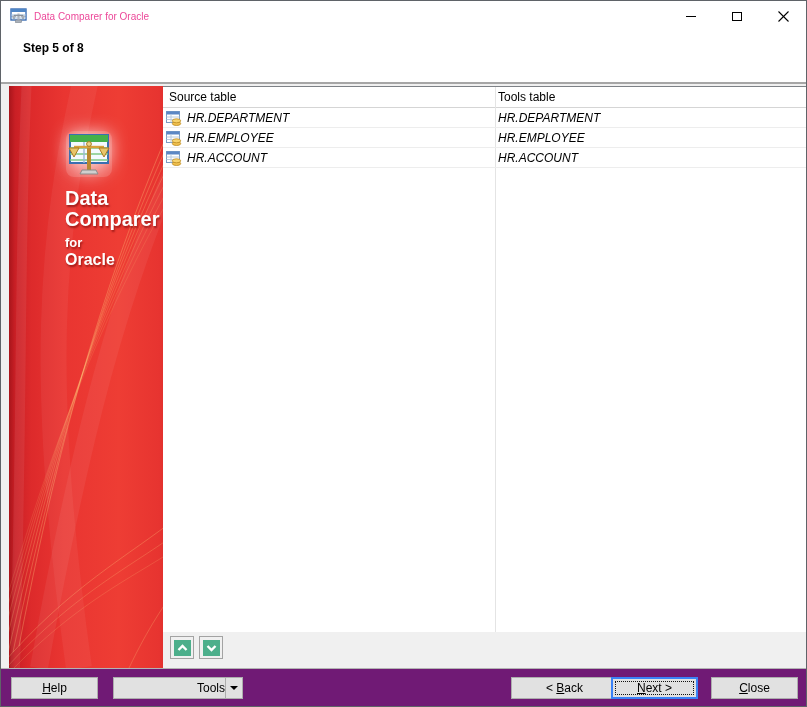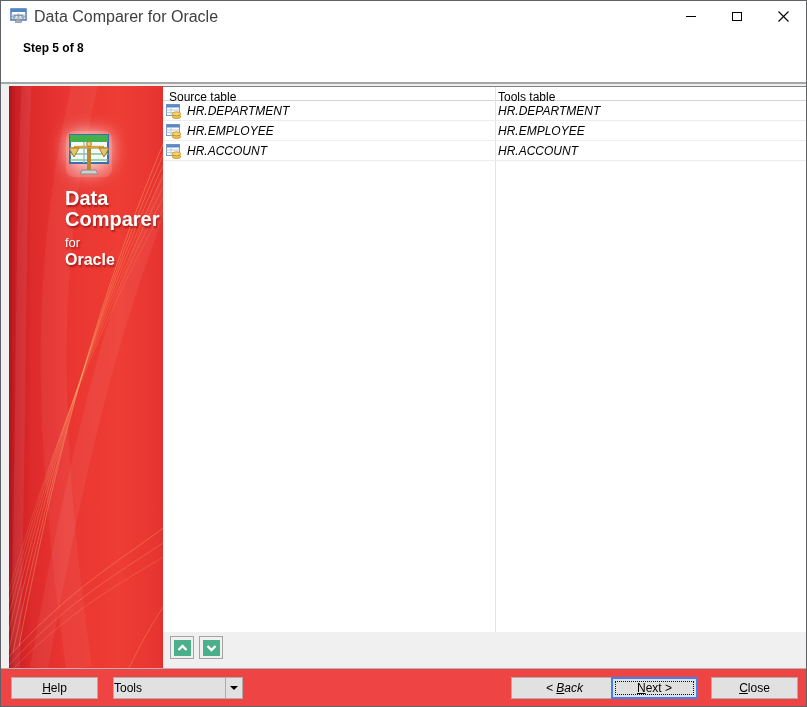--- a/index.html
+++ b/index.html
@@ -8,21 +8,21 @@
     position:relative; width:807px; height:707px;
     background:#f0f0f0; border:1px solid #5f6368; overflow:hidden;
     font-family:"Liberation Sans", sans-serif;
   }
   
   .titlebar {
     position:absolute; top:0; left:0; right:0; height:31px;
     background:#ffffff; display:flex; align-items:center;
   }
   .titlebar .app-icon { margin-left:9px; width:17px; height:17px; flex:0 0 auto; }
-  .titlebar .title { margin-left:7px; font-size:16px; color:#404040; }
+  .titlebar .title { margin-left:7px; font-size:10px; color:#ec4899; }
   .win-controls { margin-left:auto; display:flex; height:31px; }
   .win-btn { width:46px; height:31px; display:flex; align-items:center; justify-content:center; cursor:default; }
   .glyph-min { width:10px; height:1px; background:#000; display:block; }
   .glyph-max { width:10px; height:9px; border:1px solid #000; display:block; }
   
   .stephdr {
     position:absolute; top:31px; left:0; right:0; height:52px; background:#ffffff;
     border-bottom:2px solid #a6a6a6;
   }
   .stephdr .step { position:absolute; left:22px; top:9px; font-size:12px; font-weight:bold; color:#000; }
@@ -34,58 +34,58 @@
     border-right:2px solid #9e191d;
   }
   .sidebar svg.deco { position:absolute; left:0; top:0; }
   .brand { position:absolute; left:0; top:0; width:162px; }
   .brand-icon { position:absolute; left:56px; top:44px; width:48px; height:48px;
     filter:drop-shadow(0 0 9px rgba(255,255,255,0.85)); }
   .brand-text { position:absolute; left:56px; top:102px; color:#fff;
     text-shadow:1px 2px 2px rgba(100,0,0,0.55); line-height:1.05; }
   .bt1 { font-size:20px; font-weight:bold; }
   .bt2 { font-size:20px; font-weight:bold; }
-  .bt3 { font-size:13px; font-weight:normal; margin-top:6px; }
+  .bt3 { font-size:13px; font-weight:bold; margin-top:6px; }
   .bt4 { font-size:16px; font-weight:bold; margin-top:2px; }
   
   .tablearea {
     position:absolute; left:162px; top:85px; right:0; height:546px;
     background:#ffffff; border-top:1px solid #7e8287;
   }
-  .thead { position:relative; height:14px; border-bottom:1px solid #d5d5d5; }
+  .thead { position:relative; height:21px; border-bottom:1px solid #d5d5d5; }
   .th-source { position:absolute; left:6px; top:3px; font-size:12px; color:#000; }
   .th-target { position:absolute; left:335px; top:3px; font-size:12px; color:#000; }
   .col-divider { position:absolute; left:332px; top:0; bottom:0; width:1px; background:#e4e4e4; }
   .tbody { position:relative; }
   .trow { position:relative; height:20px; border-bottom:1px solid #ededed; display:flex; align-items:center;font-style:italic; }
   .trow .ticon { position:absolute; left:3px; top:2px; width:16px; height:16px; }
   .trow .src { position:absolute; left:24px; top:3px; font-size:12px; color:#000; white-space:nowrap; }
   .trow .tgt { position:absolute; left:335px; top:3px; font-size:12px; color:#000; white-space:nowrap; }
   
   .orderstrip { position:absolute; left:162px; top:631px; right:0; height:36px; background:#f0f0f0; }
   .mvbtn {
     position:absolute; top:4px; width:24px; height:23px; background:#f0f0f0;
     border:1px solid #a3a3a3; display:flex; align-items:center; justify-content:center; cursor:default;
   }
   .mvbtn .green { width:17px; height:16px; background:#4caf8b; display:flex; align-items:center; justify-content:center; }
   .mv-up { left:7px; } .mv-down { left:36px; }
   
-  .footer { position:absolute; left:0; top:667px; right:0; height:40px; background:#ef4444; border-top:1px solid #b3b3b3; }
+  .footer { position:absolute; left:0; top:667px; right:0; height:40px; background:#701a75; border-top:1px solid #b3b3b3; }
   .btn {
     position:absolute; top:8px; height:22px; background:#e1e1e1; border:1px solid #adadad;
     font-size:12px; color:#000; display:flex; align-items:center; justify-content:center; cursor:default;
     font-family:"Liberation Sans", sans-serif;
   }
   .btn u { text-decoration:underline; }
   .btn-help  { left:10px;  width:87px; }
   .btn-tools { left:112px; width:130px; padding:0; }
-  .btn-back  { left:510px; width:107px;font-style:italic; }
+  .btn-back  { left:510px; width:107px; }
   .btn-next  { left:610px; width:87px; border:2px solid #3b82f6; outline:1px dotted #111; outline-offset:-5px; }
   .btn-close { left:710px; width:87px; }
-  .tools-label { flex:1; text-align:left; }
+  .tools-label { flex:1; text-align:right; }
   .tools-arrow { width:17px; align-self:stretch; border-left:1px solid #adadad; display:flex; align-items:center; justify-content:center; }
   .caret-down { width:0; height:0; border-left:4px solid transparent; border-right:4px solid transparent; border-top:4px solid #000; }
 </style>
 </head>
 <body>
 
 <div class="window">
 
   <div class="titlebar">
     <svg class="app-icon" viewBox="0 0 17 17">

